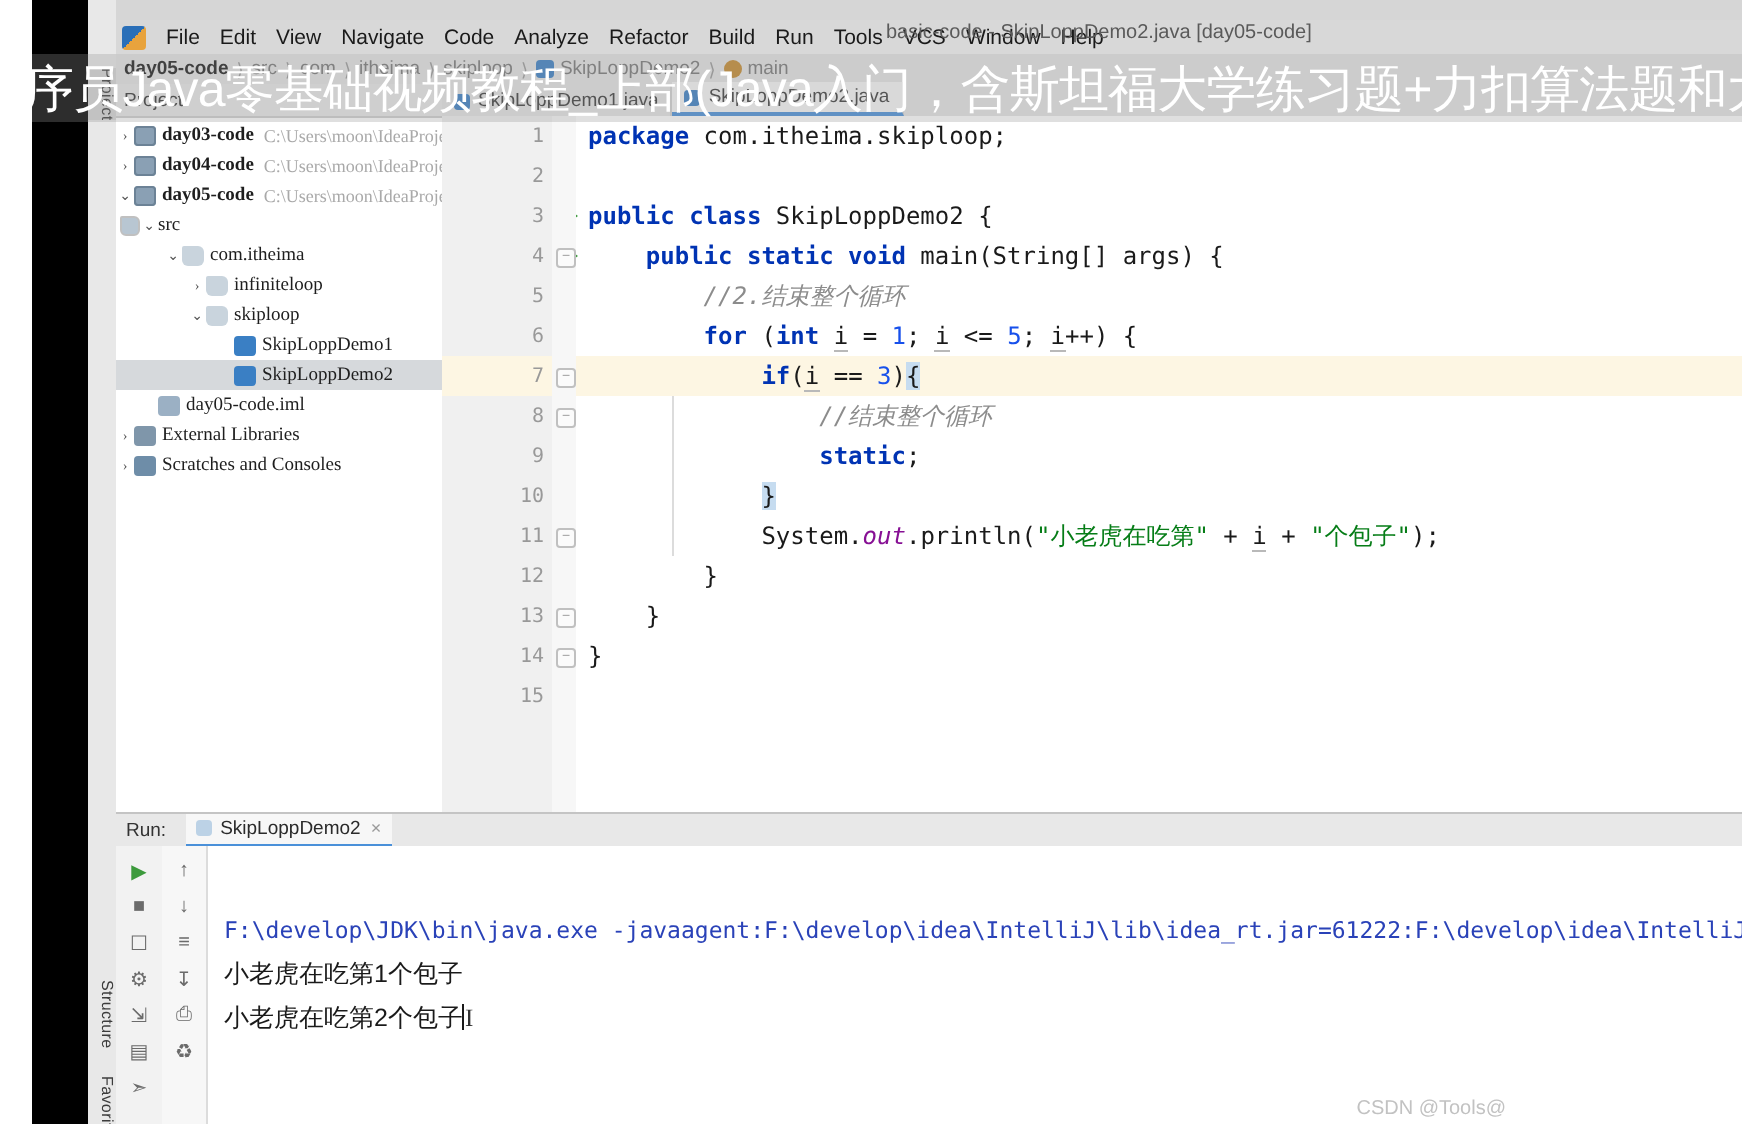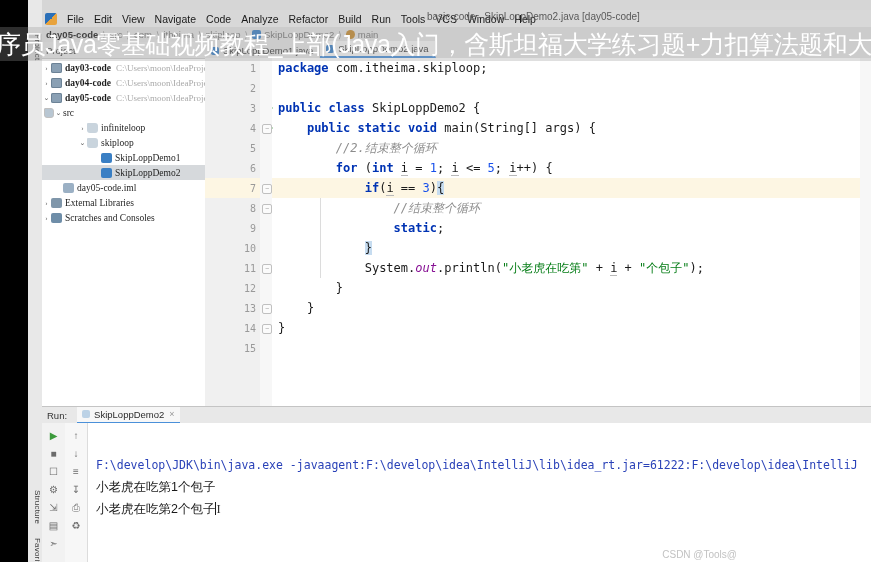--- a/index.html
+++ b/index.html
@@ -8,21 +8,21 @@
   }
   body {
     width: 871px; height: 568px;
     overflow: hidden;
     font-family: "Liberation Sans", sans-serif;
     font-size: 11px;
     color: #2b2b2b;
     position: relative;
   }
   .app {
-    position: absolute; left: 0; top: 0;
+    position: absolute; left: 16px; top: 0;
     width: 751px; height: 568px;
     background: #f2f2f2;
   }
   
   .left-black {
     position: absolute; left: 0; top: 0; width: 28px; height: 568px;
     background: #000000;
   }
   .left-rail {
     position: absolute; left: 28px; top: 0; width: 14px; height: 568px;
@@ -360,20 +360,25 @@
         <span class="lbl-b">day05-code</span>
         <span class="path">C:\Users\moon\IdeaProje</span>
       </div>
 
       <div class="row">
         <span class="arr" style="margin-left:12px;">⌄</span>
         <span class="nic fold"></span>
         <span>src</span>
       </div>
 
+      <div class="row">
+        <span class="arr" style="margin-left:24px;">⌄</span>
+        <span class="nic pkg"></span>
+        <span>com.itheima</span>
+      </div>
 
       <div class="row">
         <span class="arr" style="margin-left:36px;">›</span>
         <span class="nic pkg"></span>
         <span>infiniteloop</span>
       </div>
 
       <div class="row">
         <span class="arr" style="margin-left:36px;">⌄</span>
         <span class="nic pkg"></span>

